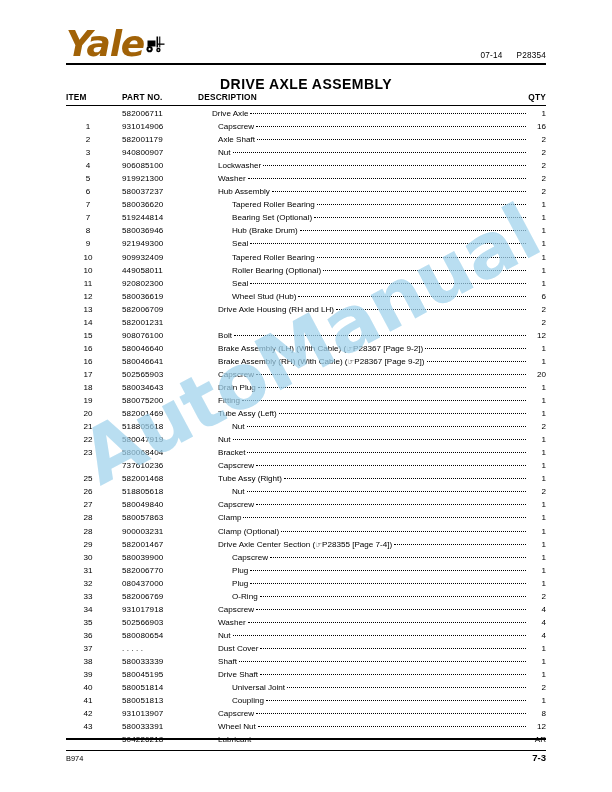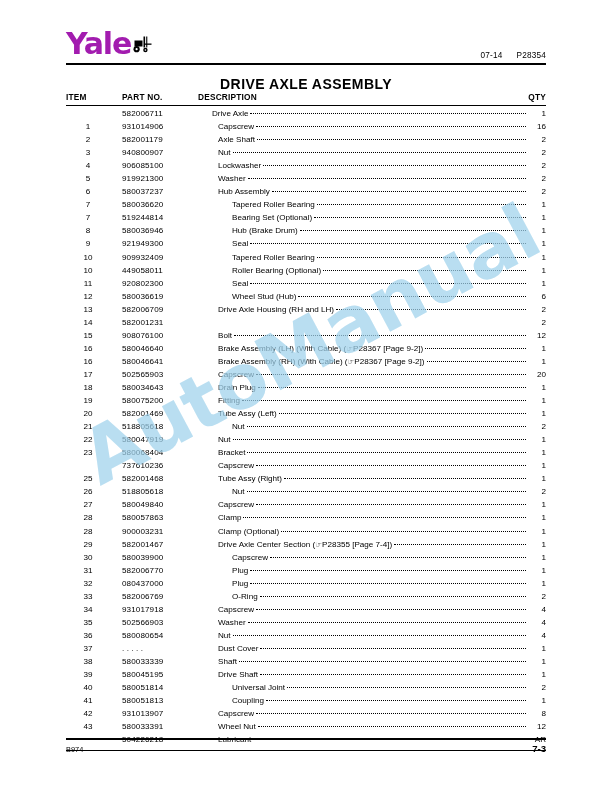--- a/index.html
+++ b/index.html
@@ -57,25 +57,26 @@
   }
   .logo {
     position: absolute;
     left: 0;
     top: 0;
     display: flex;
     align-items: flex-end;
   }
   .logo-word {
     font-family: "DejaVu Sans", sans-serif;
+    font-style: italic;
     font-weight: bold;
-    font-size: 30px;
+    font-size: 36px;
     line-height: 31px;
     letter-spacing: -1.2px;
-    color: #a21caf;
+    color: #a16207;
   }
   .logo-mark {
     margin-left: 1px;
     margin-bottom: 2px;
   }
   .docref {
     position: absolute;
     right: 0;
     bottom: 2px;
     font-size: 8.2px;
@@ -192,21 +193,21 @@
   .footer {
     position: absolute;
     left: 66px;
     top: 738px;
     width: 480px;
     z-index: 1;
   }
   .rule-bottom { border-top: 2.2px solid #000; }
   .footer-row {
     position: relative;
-    margin-top: 5px;
+    margin-top: 14px;
     height: 12px;
     font-size: 7.4px;
   }
   .f-left   { position: absolute; left: 0; top: 0; }
   .f-center {
     position: absolute;
     left: 0; right: 0; top: 0;
     text-align: center;
     font-size: 7.4px;
   }

